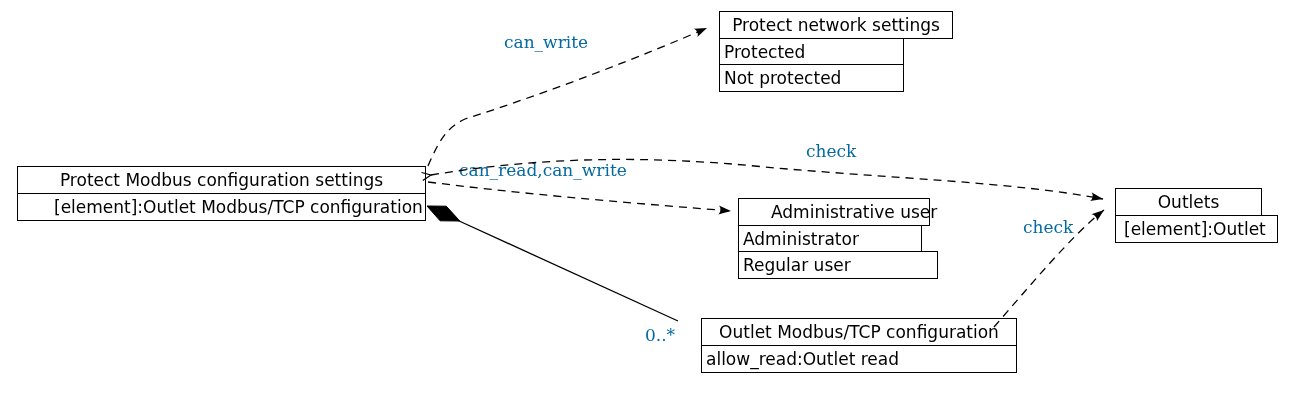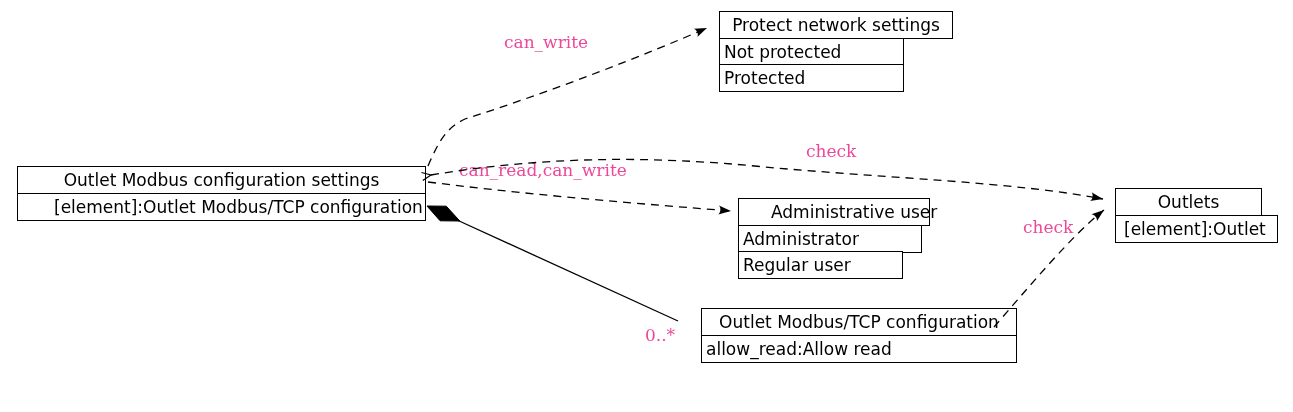--- a/index.html
+++ b/index.html
@@ -25,58 +25,58 @@
     position:relative;
   }
   .cell.title{text-align:center;margin-top:0;}
   .cell.attr{padding-left:4px;text-align:left;}
   .edge-label{
     position:absolute;
     font-family:"DejaVu Serif","Liberation Serif",serif;
     font-size:17px;
     line-height:20px;
     white-space:nowrap;
-    color:#ec4899;
+    color:#0369a1;
     background:transparent;
   }
   svg.edges{
     position:absolute;left:0;top:0;width:1293px;height:412px;
     pointer-events:none;
   }
 </style>
 </head>
 <body>
 
 <div class="stage">
 
   <div class="node" style="left:17px;top:166px;">
-    <div class="cell title" style="width:409px;">Outlet Modbus configuration settings</div>
+    <div class="cell title" style="width:409px;">Protect Modbus configuration settings</div>
     <div class="cell attr" style="width:409px;padding-left:36px;">[element]:Outlet Modbus/TCP configuration</div>
   </div>
 
   <div class="node" style="left:719px;top:11px;">
     <div class="cell title" style="width:234px;">Protect network settings</div>
+    <div class="cell attr" style="width:185px;">Protected</div>
     <div class="cell attr" style="width:185px;">Not protected</div>
-    <div class="cell attr" style="width:185px;">Protected</div>
   </div>
 
   <div class="node" style="left:738px;top:198px;">
     <div class="cell title" style="width:192px;padding-left:32px;">Administrative user</div>
     <div class="cell attr" style="width:184px;">Administrator</div>
-    <div class="cell attr" style="width:165px;">Regular user</div>
+    <div class="cell attr" style="width:200px;">Regular user</div>
   </div>
 
   <div class="node" style="left:1115px;top:188px;">
     <div class="cell title" style="width:147px;">Outlets</div>
     <div class="cell attr" style="width:163px;padding-left:8px;">[element]:Outlet</div>
   </div>
 
-  <div class="node" style="left:678px;top:308px;padding-left:23px;">
+  <div class="node" style="left:678px;top:318px;padding-left:23px;">
     <div class="cell title" style="width:316px;">Outlet Modbus/TCP configuration</div>
-    <div class="cell attr" style="width:316px;">allow_read:Allow read</div>
+    <div class="cell attr" style="width:316px;">allow_read:Outlet read</div>
   </div>
 
   <div class="edge-label" style="left:504px;top:32px;">can_write</div>
   <div class="edge-label" style="left:459px;top:160px;">can_read,can_write</div>
   <div class="edge-label" style="left:806px;top:141px;">check</div>
   <div class="edge-label" style="left:1023px;top:217px;">check</div>
   <div class="edge-label" style="left:645px;top:325px;">0..*</div>
 
   <svg class="edges" viewBox="0 0 1293 412" xmlns="http://www.w3.org/2000/svg">
     <defs>

